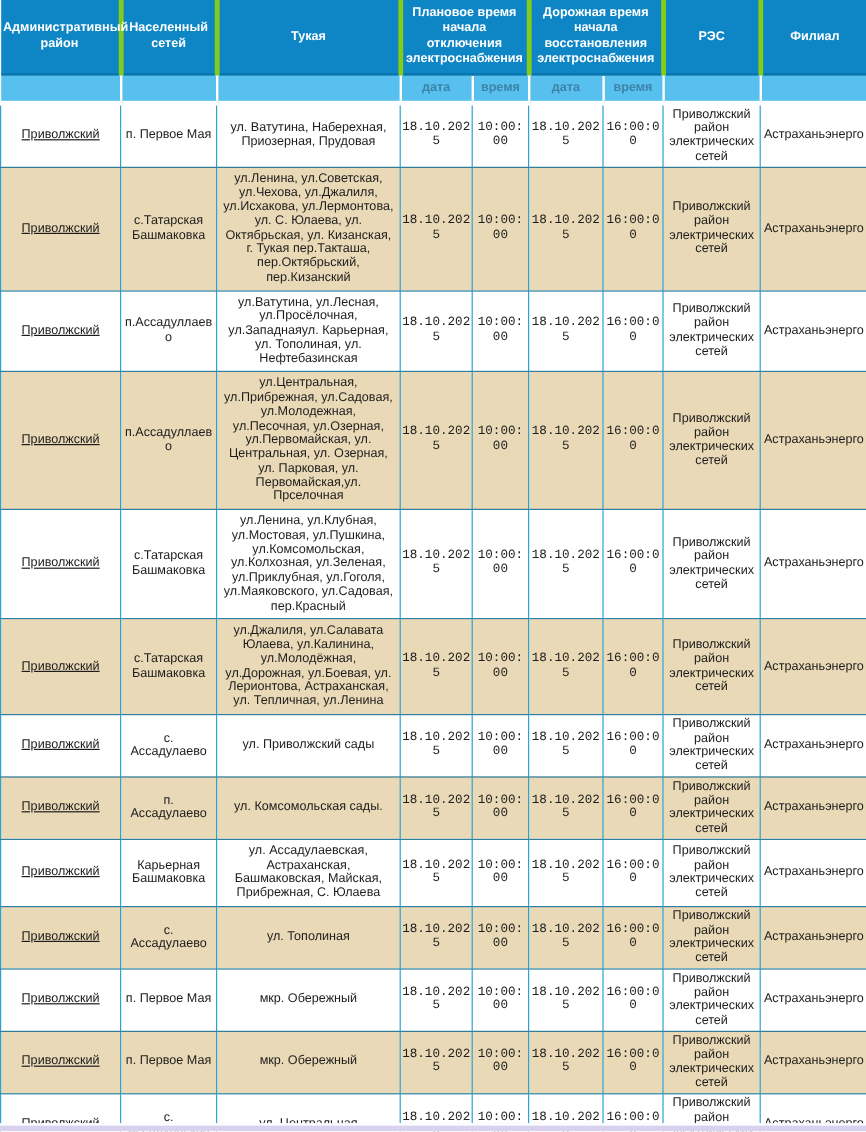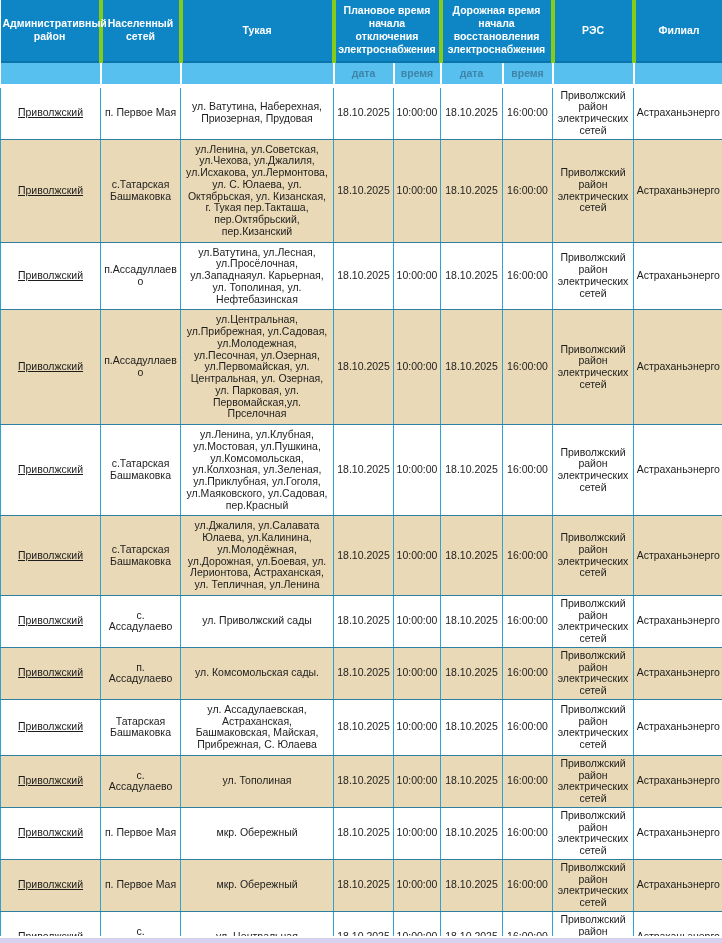--- a/index.html
+++ b/index.html
@@ -59,21 +59,21 @@
     border-right: 1px solid #2da4cf;
     border-bottom: 1px solid #2c7f9e;
     word-wrap: break-word;
   }
   tbody td:first-child { border-left: 1px solid #2da4cf; text-decoration: underline; }
   tbody td:last-child { border-right: none; }
   tbody tr:nth-child(odd)  td { background: #ffffff; }
   tbody tr:nth-child(even) td { background: #e9d9b6; }
   tbody td.c-res { padding: 2px 1px; }
   tbody td.c-filial { padding: 2px 1px; }
-  tbody td.c-date, tbody td.c-time { padding: 2px 1px; }
+  tbody td.c-date, tbody td.c-time { padding: 2px 1px; font-family: Liberation Mono, monospace; }
   
   tbody tr { min-height: 44px; }
   tbody td { height: 40px; }
   
   .bottom-strip {
     position: absolute;
     left: 0; right: 0; bottom: 0;
     height: 5px;
     background: #d8d2ee;
     border-top: 2px solid #ffffff;
@@ -201,21 +201,21 @@
     <td class="c-street">ул. Комсомольская сады.</td>
     <td class="c-date">18.10.2025</td>
     <td class="c-time">10:00:00</td>
     <td class="c-date">18.10.2025</td>
     <td class="c-time">16:00:00</td>
     <td class="c-res">Приволжский район электрических сетей</td>
     <td class="c-filial">Астраханьэнерго</td>
   </tr>
         <tr>
     <td class="c-district">Приволжский</td>
-    <td class="c-settlement">Татарская Башмаковка</td>
+    <td class="c-settlement">Карьерная Башмаковка</td>
     <td class="c-street">ул. Ассадулаевская, Астраханская, Башмаковская, Майская, Прибрежная, С. Юлаева</td>
     <td class="c-date">18.10.2025</td>
     <td class="c-time">10:00:00</td>
     <td class="c-date">18.10.2025</td>
     <td class="c-time">16:00:00</td>
     <td class="c-res">Приволжский район электрических сетей</td>
     <td class="c-filial">Астраханьэнерго</td>
   </tr>
         <tr>
     <td class="c-district">Приволжский</td>

